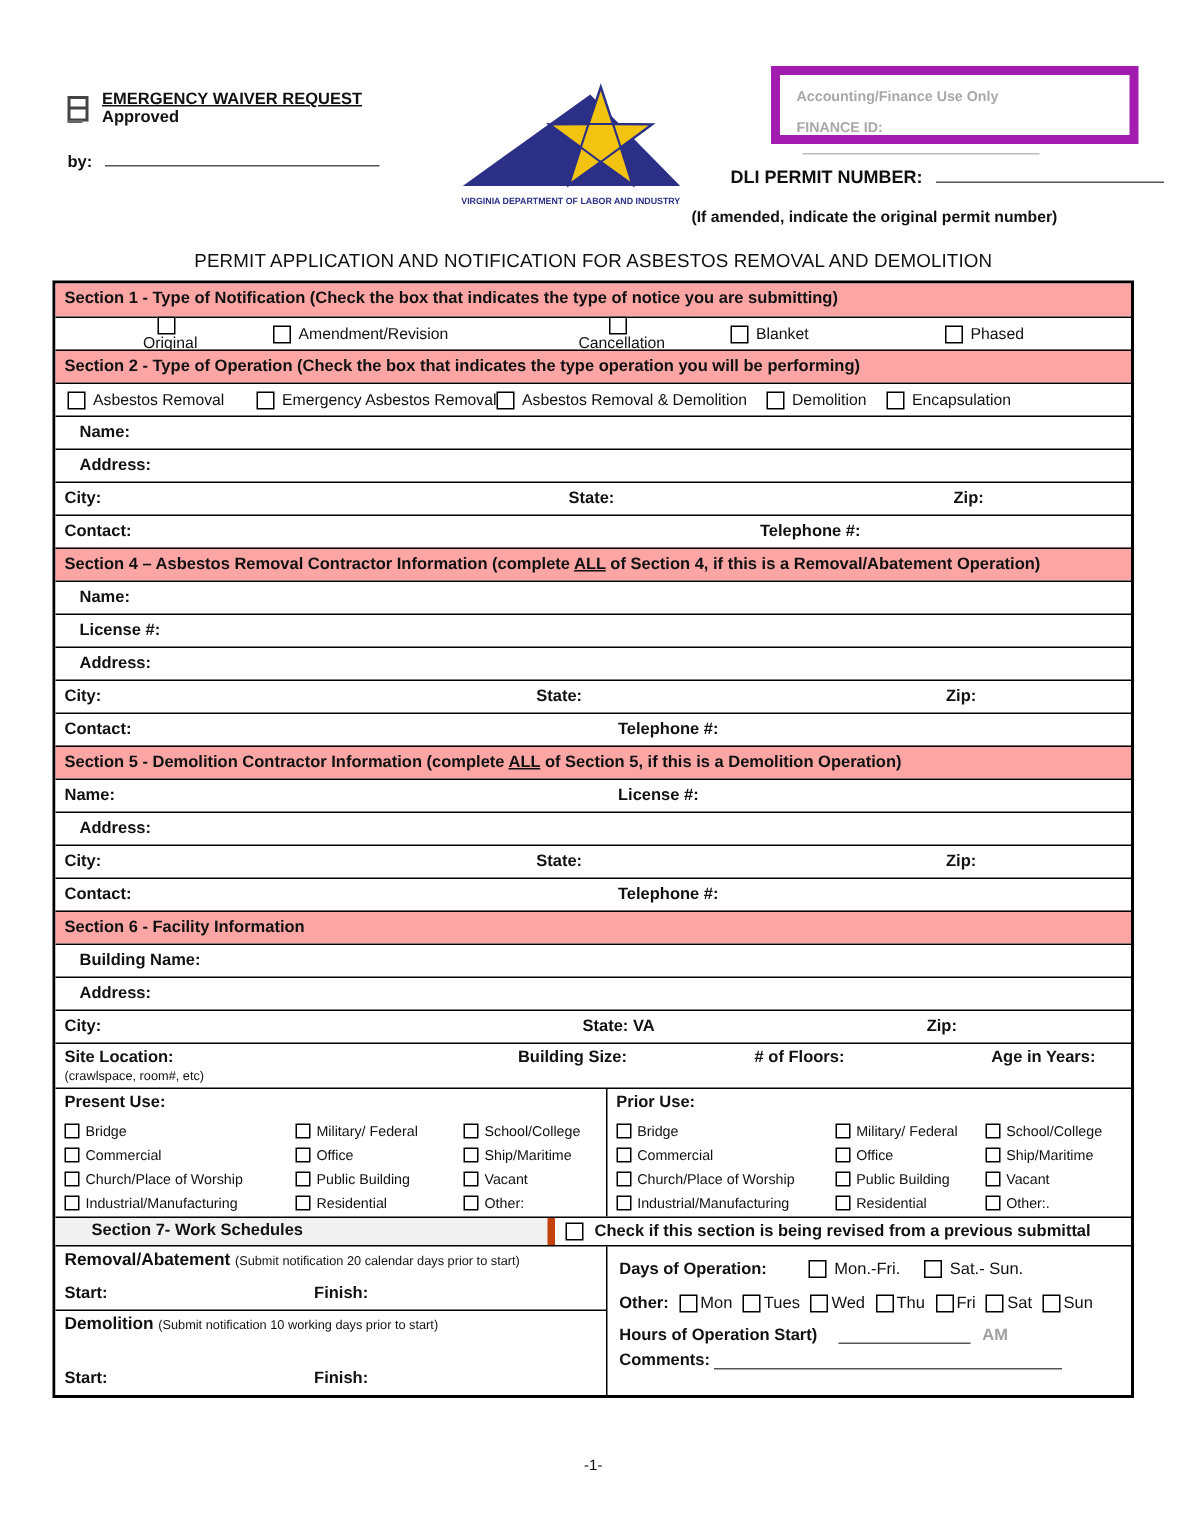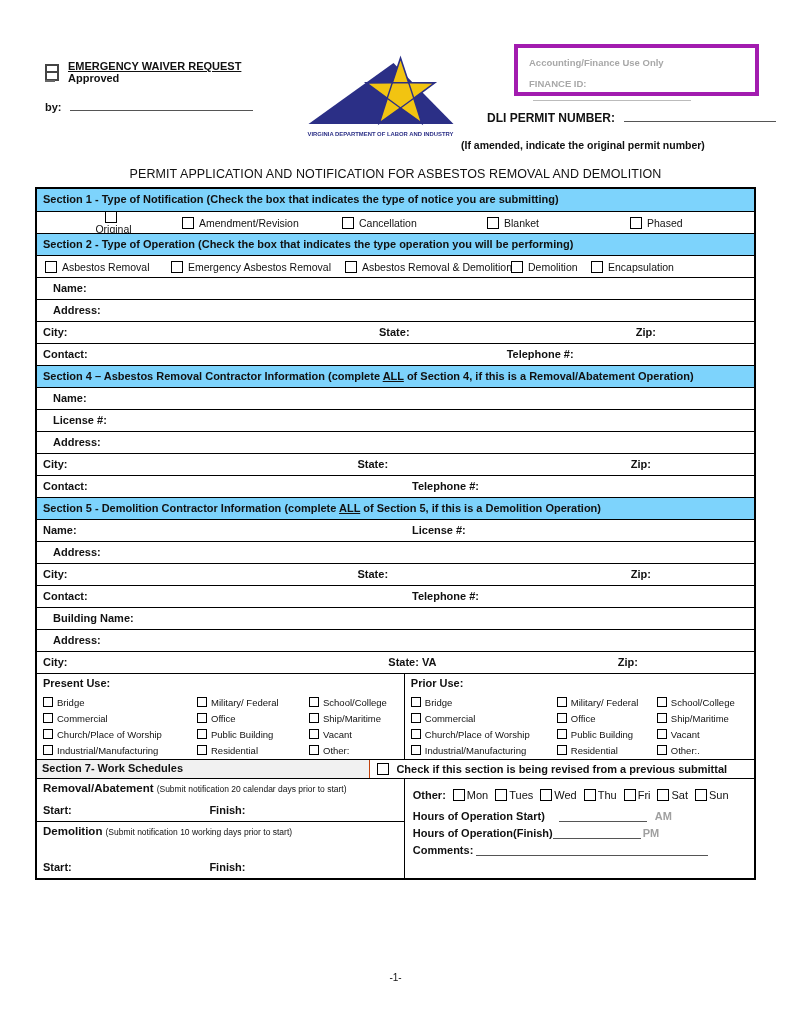--- a/index.html
+++ b/index.html
@@ -14,52 +14,52 @@
   .waiver-line { display:flex; align-items:center; }
   .waiver-cb { display:inline-block; width:14px; height:17px; border:2px solid #444; position:relative; margin-right:9px; flex:none; }
   .waiver-cb::after { content:""; position:absolute; left:-1px; right:-1px; top:42%; border-top:2px solid #444; }
   .waiver-tick { position:absolute; left:45px; top:80px; width:10px; border-top:2px solid #666; }
   .by-line { margin-top:15px; }
   .date-line { margin-top:15px; }
 
   .logo { position:absolute; left:303px; top:50px; width:155px; text-align:center; }
 
   .finance-box { position:absolute; left:514px; top:44px; width:245px; height:52px;
-                 border:4px solid #a21caf; color:#a8a8a8; font-size:9.5px; font-weight:bold; padding:9px 11px; }
+                 border:6px solid #a21caf; color:#a8a8a8; font-size:9.5px; font-weight:bold; padding:9px 11px; }
   .finance-box .fline { margin-top:10px; }
   .blank.gray { border-bottom-color:#bbb; }
 
   .permit-line { position:absolute; left:487px; top:110px; font-size:12px; font-weight:bold; }
   .permit-note { position:absolute; left:461px; top:139px; font-size:10.5px; font-weight:bold; }
 
   .doc-title { position:absolute; left:0; top:167px; width:100%; text-align:center; font-size:12.5px; font-weight:normal; letter-spacing:.1px; }
 
   
   .form { position:absolute; left:35px; top:187px; width:721px; border:2px solid #000; background:#fff; }
   .row { position:relative; border-top:1px solid #000; background:#fff; }
   .row:first-child { border-top:none; }
-  .sec-h { background:#7dd3fc; font-weight:bold; font-size:11px; height:22px; padding:4px 6px; white-space:nowrap; }
+  .sec-h { background:#fca5a5; font-weight:bold; font-size:11px; height:22px; padding:4px 6px; white-space:nowrap; }
   .fr { height:22px; font-size:11px; font-weight:bold; padding:4px 16px; }
   .ab { position:absolute; top:4px; }
   .opts { display:flex; align-items:center; height:22px; font-size:10.5px; padding:0 8px; }
   .opt { display:flex; align-items:center; white-space:nowrap; flex:none; }
   .cb { display:inline-block; width:12px; height:12px; border:1px solid #000; background:#fff; margin-right:5px; flex:none; }
 
   
   .use { display:flex; height:86px; font-size:9.5px; }
   .uhalf { width:51.3%; border-right:1px solid #000; position:relative; padding:3px 6px; }
   .uhalf.right { width:48.7%; border-right:none; }
   .utitle { font-weight:bold; font-size:11px; }
   .ucol { position:absolute; top:20px; }
   .uitem { display:flex; align-items:center; height:16px; white-space:nowrap; }
   .cb-s { display:inline-block; width:10px; height:10px; border:1px solid #000; margin-right:4px; flex:none; }
 
   
   .s7 { display:flex; font-size:11px; font-weight:bold; height:19px; }
-  .s7-left { width:46.5%; background:#f1f1f1; border-right:1px solid #c2410c; padding:2px 5px; }
+  .s7-left { width:46.5%; background:#f1f1f1; border-right:5px solid #c2410c; padding:2px 24px; }
   .s7-right { flex:1; display:flex; align-items:center; padding:0 5px; }
   .s7-right .cb { margin:0 7px 0 2px; }
 
   .sched { display:flex; height:100px; font-size:11px; }
   .sch-left { width:51.3%; border-right:1px solid #000; display:flex; flex-direction:column; }
   .sch-box { position:relative; padding:3px 6px; }
   .sch-box.b1 { height:43px; border-bottom:1px solid #000; }
   .sch-box.b2 { flex:1; }
   .sch-title { font-weight:bold; font-size:11.5px; }
   .sch-note { font-weight:normal; font-size:8.5px; }
@@ -125,21 +125,21 @@
     <div class="row sec-h">Section 1 - Type of Notification (Check the box that indicates the type of notice you are submitting)</div>
     <div class="row opts">
       <span class="opt" style="width:137px;flex-direction:column;">
           <span class="cb"></span>
           <span>Original</span>
         </span>
       <span class="opt" style="width:160px;">
           <span class="cb"></span>
           <span>Amendment/Revision</span>
         </span>
-      <span class="opt" style="width:145px;">
+      <span class="opt" style="width:145px;flex-direction:column;">
           <span class="cb"></span>
           <span>Cancellation</span>
         </span>
       <span class="opt" style="width:143px;">
           <span class="cb"></span>
           <span>Blanket</span>
         </span>
       <span class="opt">
           <span class="cb"></span>
           <span>Phased</span>
@@ -149,21 +149,21 @@
     <div class="row sec-h">Section 2 - Type of Operation (Check the box that indicates the type operation you will be performing)</div>
     <div class="row opts">
       <span class="opt" style="width:126px;">
           <span class="cb"></span>
           <span>Asbestos Removal</span>
         </span>
       <span class="opt" style="width:160px;">
           <span class="cb"></span>
           <span>Emergency Asbestos Removal</span>
         </span>
-      <span class="opt" style="width:180px;padding-left:14px;">
+      <span class="opt" style="width:180px;">
           <span class="cb"></span>
           <span>Asbestos Removal &amp; Demolition</span>
         </span>
       <span class="opt" style="width:80px;">
           <span class="cb"></span>
           <span>Demolition</span>
         </span>
       <span class="opt">
           <span class="cb"></span>
           <span>Encapsulation</span>
@@ -205,26 +205,34 @@
     <div class="row fr">
       <span class="ab" style="left:6px;">City:</span>
       <span class="ab" style="left:44.7%;">State:</span>
       <span class="ab" style="left:82.8%;">Zip:</span>
     </div>
     <div class="row fr">
       <span class="ab" style="left:6px;">Contact:</span>
       <span class="ab" style="left:52.3%;">Telephone #:</span>
     </div>
 
+    <div class="row sec-h">Section 6 - Facility Information</div>
     <div class="row fr"><span>Building Name:</span></div>
     <div class="row fr"><span>Address:</span></div>
     <div class="row fr">
       <span class="ab" style="left:6px;">City:</span>
       <span class="ab" style="left:49%;"><span>State:</span> <span>VA</span></span>
       <span class="ab" style="left:81%;">Zip:</span>
+    </div>
+    <div class="row" style="height:30px;font-size:11px;font-weight:bold;padding:3px 6px;">
+      <span class="ab" style="left:6px;top:3px;">Site Location:</span>
+      <span class="ab" style="left:6px;top:16px;font-size:8.5px;font-weight:normal;">(crawlspace, room#, etc)</span>
+      <span class="ab" style="left:43%;top:3px;">Building Size:</span>
+      <span class="ab" style="left:65%;top:3px;"># of Floors:</span>
+      <span class="ab" style="left:87%;top:3px;">Age in Years:</span>
     </div>
 
     <div class="row use">
       <div class="uhalf">
         <div class="utitle">Present Use:</div>
         <div class="ucol" style="left:6px;">
           <div class="uitem">
               <span class="cb-s"></span>
               <span>Bridge</span>
             </div>
@@ -354,20 +362,27 @@
           <span class="sf" style="left:47%;">Finish:</span>
         </div>
         <div class="sch-box b2">
           <span class="sch-title">Demolition</span>
           <span class="sch-note">(Submit notification 10 working days prior to start)</span>
           <span class="sf" style="left:6px;">Start:</span>
           <span class="sf" style="left:47%;">Finish:</span>
         </div>
       </div>
       <div class="sch-right">
+        <div class="line l-days">
+          <span>Days of Operation:</span>
+          <span class="cb" style="margin-left:28px;"></span>
+            <span class="wk">Mon.-Fri.</span>
+          <span class="cb" style="margin-left:16px;"></span>
+            <span class="wk">Sat.- Sun.</span>
+        </div>
         <div class="line l-other">
           <span>Other:</span>
           <span class="cb-m"></span>
             <span class="wk">Mon</span>
           <span class="cb-m"></span>
             <span class="wk">Tues</span>
           <span class="cb-m"></span>
             <span class="wk">Wed</span>
           <span class="cb-m"></span>
             <span class="wk">Thu</span>
@@ -376,25 +391,20 @@
           <span class="cb-m"></span>
             <span class="wk">Sat</span>
           <span class="cb-m"></span>
             <span class="wk">Sun</span>
         </div>
         <div class="line l-hours">
           <span>Hours of Operation Start)</span>
           <span class="blank" style="width:88px;margin-left:14px;"></span>
           <span class="suffix">AM</span>
         </div>
-        <div class="line l-hours">
-          <span>Hours of Operation(Finish)</span>
-          <span class="blank" style="width:88px;"></span>
-          <span class="suffix" style="margin-left:2px;">PM</span>
-        </div>
         <div class="line l-com">
           <span>Comments:</span>
           <span class="blank" style="width:232px;margin-left:3px;"></span>
         </div>
       </div>
     </div>
 
   </div>
 
   <div class="footer">-1-</div>

